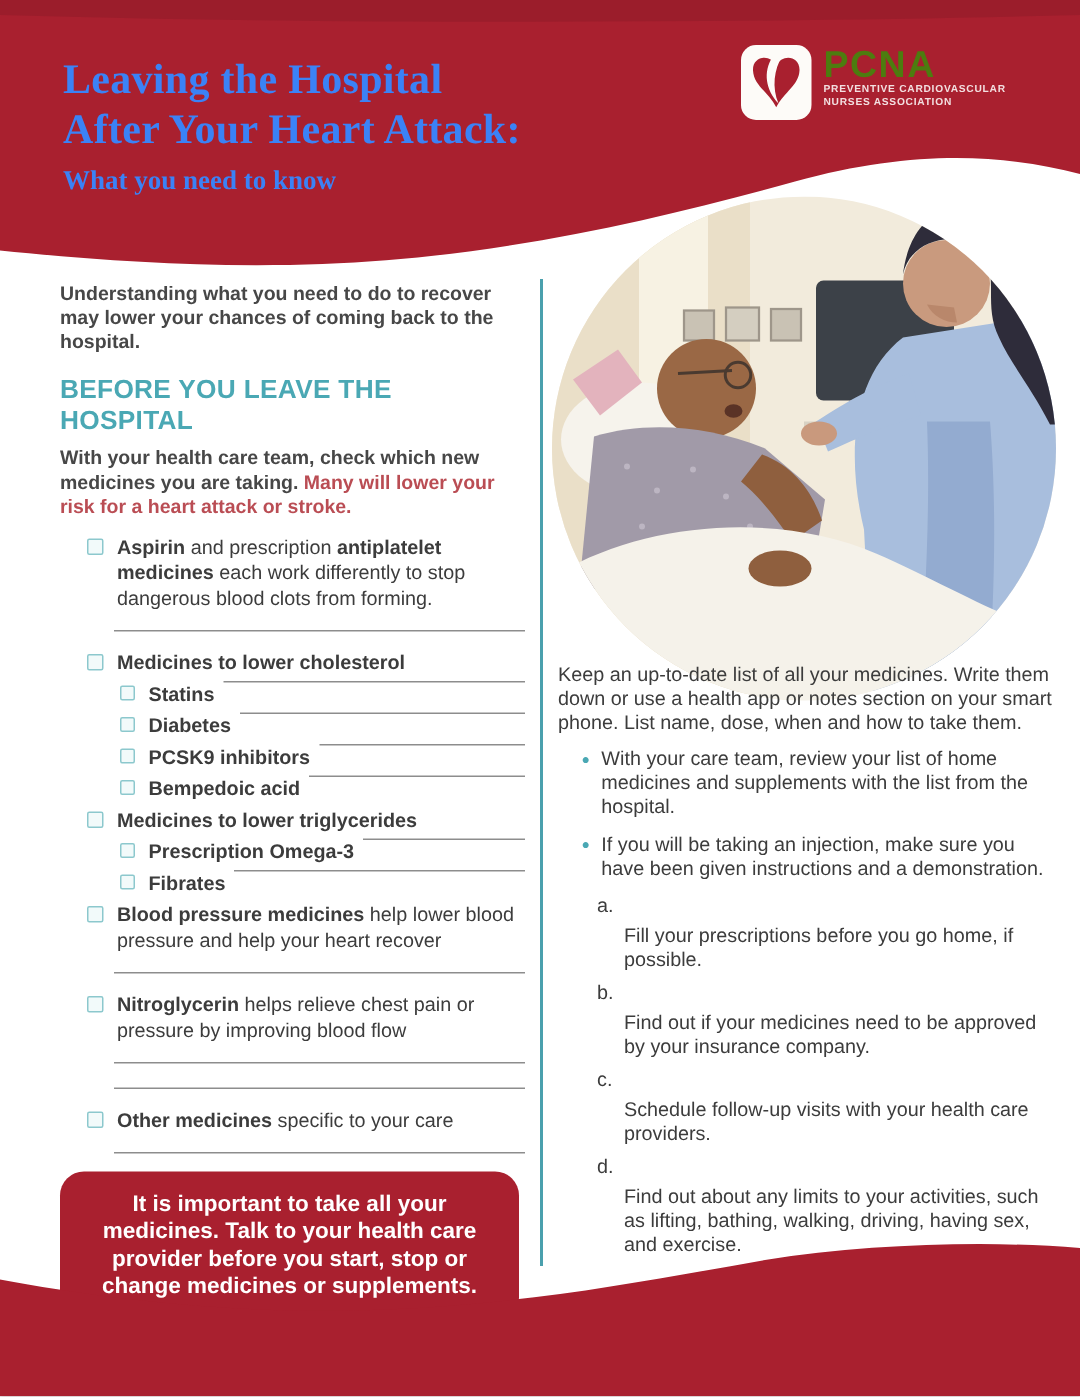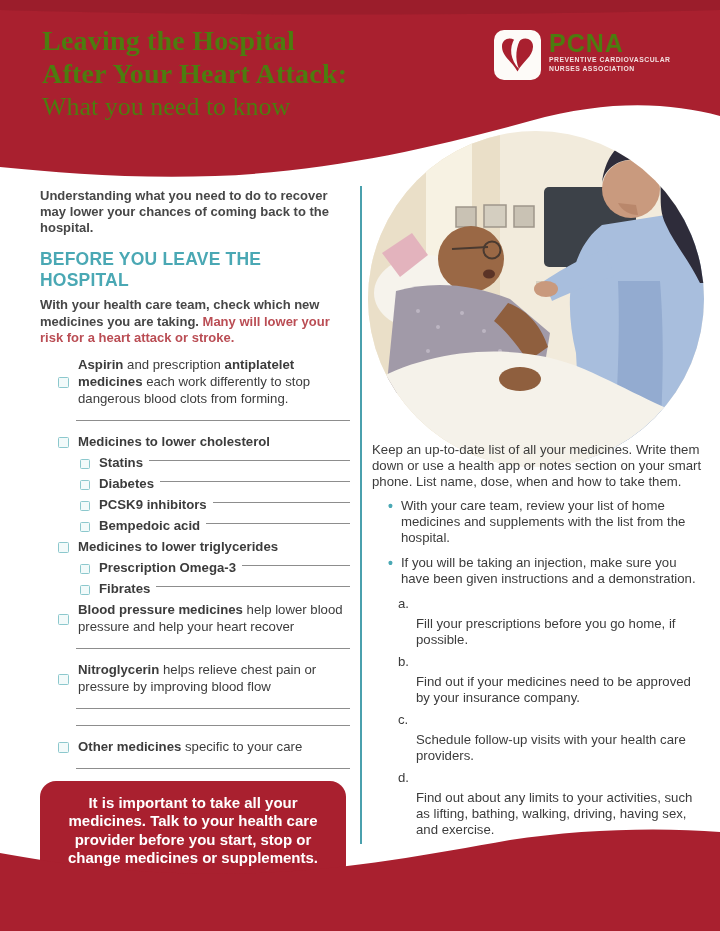--- a/index.html
+++ b/index.html
@@ -8,38 +8,38 @@
     font-family:"Liberation Sans",sans-serif;color:var(--ink);
     box-shadow:0 0 4px rgba(0,0,0,.4);
   }
   :root{
     --red:#a9202f; --teal:#4aa8b4; --tealLine:#4aa0ad; --ink:#3c3c3c;
     --redText:#ba4d54; --line:#8d8d8d; --checkbox:#8cc8cd; --checkboxBg:#f2fafa;
   }
   svg{display:block;}
   
   .header-wave{position:absolute;top:0;left:0;}
-  .title{position:absolute;left:42px;top:24px;color:#4d7c0f;font-family:"Liberation Serif",serif;}
+  .title{position:absolute;left:42px;top:37px;color:#3b82f6;font-family:"Liberation Serif",serif;}
   .title .l1,.title .l2{font-size:28px;font-weight:700;line-height:33px;letter-spacing:.2px;}
-  .title .l3{font-size:26px;font-weight:400;line-height:34px;}
+  .title .l3{font-size:18px;font-weight:700;line-height:34px;}
   .logo{position:absolute;left:494px;top:30px;display:flex;align-items:flex-start;}
   .logo-mark{width:47px;height:50px;background:#fdfbf8;border-radius:10px;margin-right:8px;position:relative;}
   .logo-text .acr{color:#4d7c0f;font-size:25px;font-weight:700;letter-spacing:1px;line-height:26px;}
   .logo-text .sub{color:#f3dfe0;font-size:6.8px;font-weight:700;letter-spacing:.5px;line-height:8.5px;}
   
   .divider{position:absolute;left:360px;top:186px;width:2px;height:658px;background:var(--tealLine);}
   
   .photo{position:absolute;left:368px;top:131px;width:336px;height:336px;}
   
   .left-col{position:absolute;left:40px;top:188px;width:310px;}
   .intro{font-size:13px;line-height:16px;font-weight:700;color:#474747;margin:0 0 13px 0;}
   .section-heading{color:var(--teal);font-size:17.5px;font-weight:700;letter-spacing:.2px;margin:0 0 6px 0;}
   .lead{font-size:13px;line-height:16.5px;font-weight:700;color:#474747;margin:0 0 9px 0;}
   .lead .red{color:var(--redText);}
-  .check-item{display:flex;align-items:center;margin:0 0 4px 18px;font-size:13.2px;line-height:17px;}
+  .check-item{display:flex;align-items:flex-start;margin:0 0 4px 18px;font-size:13.2px;line-height:17px;}
   .check-item.lvl2{margin-left:40px;}
   .cbox{flex:0 0 auto;width:9px;height:9px;border:1.5px solid var(--checkbox);background:var(--checkboxBg);border-radius:1.5px;margin:3px 9px 0 0;}
   .lvl2 .cbox{width:8px;height:8px;}
   .ctext .b{font-weight:700;}
   .fill-line{flex:1;border-bottom:1.4px solid var(--line);margin:0 0 3px 6px;min-width:30px;}
   .blank-line{height:4px;border-bottom:1.4px solid var(--line);margin:9px 0 12px 36px;}
   .callout{
     margin:10px 0 0 0;width:270px;background:var(--red);border-radius:16px;
     color:#fff;font-size:15px;font-weight:700;line-height:18.5px;text-align:center;
     padding:13px 18px;

